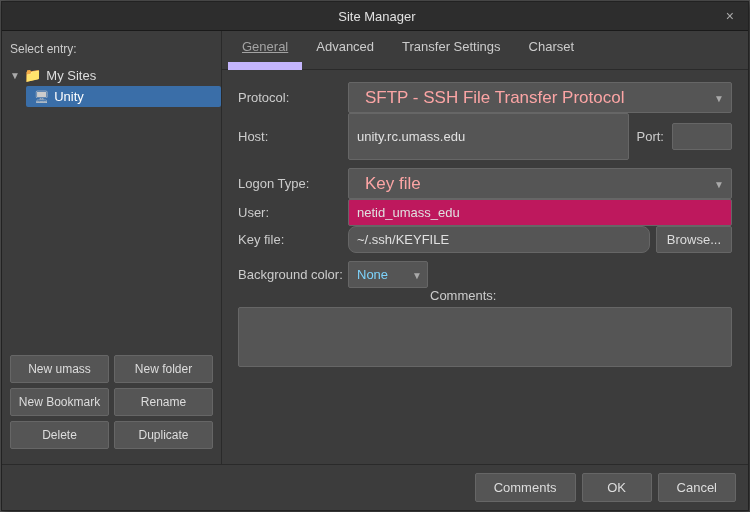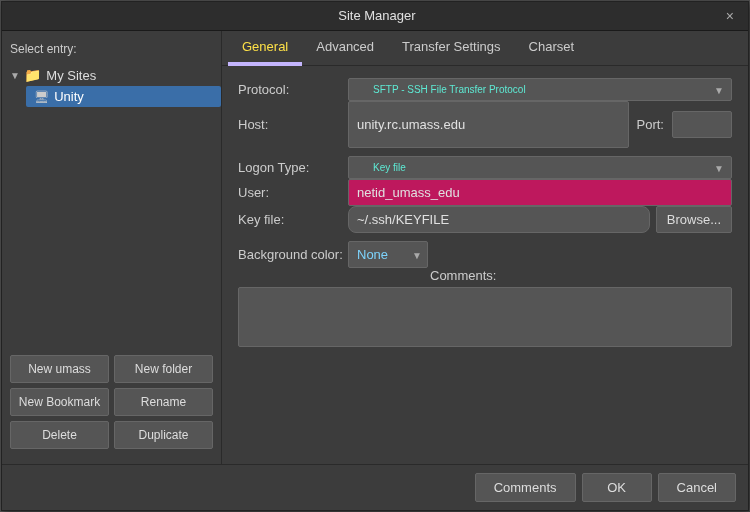--- a/index.html
+++ b/index.html
@@ -21,20 +21,21 @@
       height: 510px;
       display: flex;
       flex-direction: column;
       box-shadow: 2px 2px 8px rgba(0,0,0,0.6);
     }
     .title-bar {
       background: #2d2d2d;
       padding: 6px 10px;
       display: flex;
       justify-content: space-between;
+      align-items: center;
       border-bottom: 1px solid #1a1a1a;
     }
     .title-bar-title {
       color: #e0e0e0;
       font-size: 13px;
       flex: 1;
       text-align: center;
     }
     .title-bar-close {
       cursor: pointer;
@@ -136,45 +137,46 @@
     }
     .tab {
       padding: 8px 14px;
       cursor: pointer;
       color: #ccc;
       font-size: 13px;
       border-bottom: 2px solid transparent;
       margin-bottom: -1px;
     }
     .tab.active {
-      color: #fde047;
-      border-bottom: 4px solid #c4b5fd;
+      color: #a3a3a3;
+      border-bottom: 8px solid #c4b5fd;
+      text-decoration: underline;
     }
     .tab-content {
       flex: 1;
       padding: 12px 16px;
       overflow-y: auto;
     }
     .form-row {
       display: flex;
       align-items: center;
     }
     .form-label {
       width: 110px;
       color: #ccc;
       font-size: 13px;
       flex-shrink: 0;
     }
     .form-select {
       width: 100%;
       background: #555;
       border: 1px solid #666;
-      color: #5eead4;
-      padding: 5px 24px;
-      font-size: 10px;
+      color: #fca5a5;
+      padding: 5px 16px;
+      font-size: 17px;
       appearance: none;
       cursor: pointer;
       border-radius: 2px;
     }
     .select-wrapper {
       position: relative;
       flex: 1;
     }
     .select-wrapper::after {
       content: '▼';

